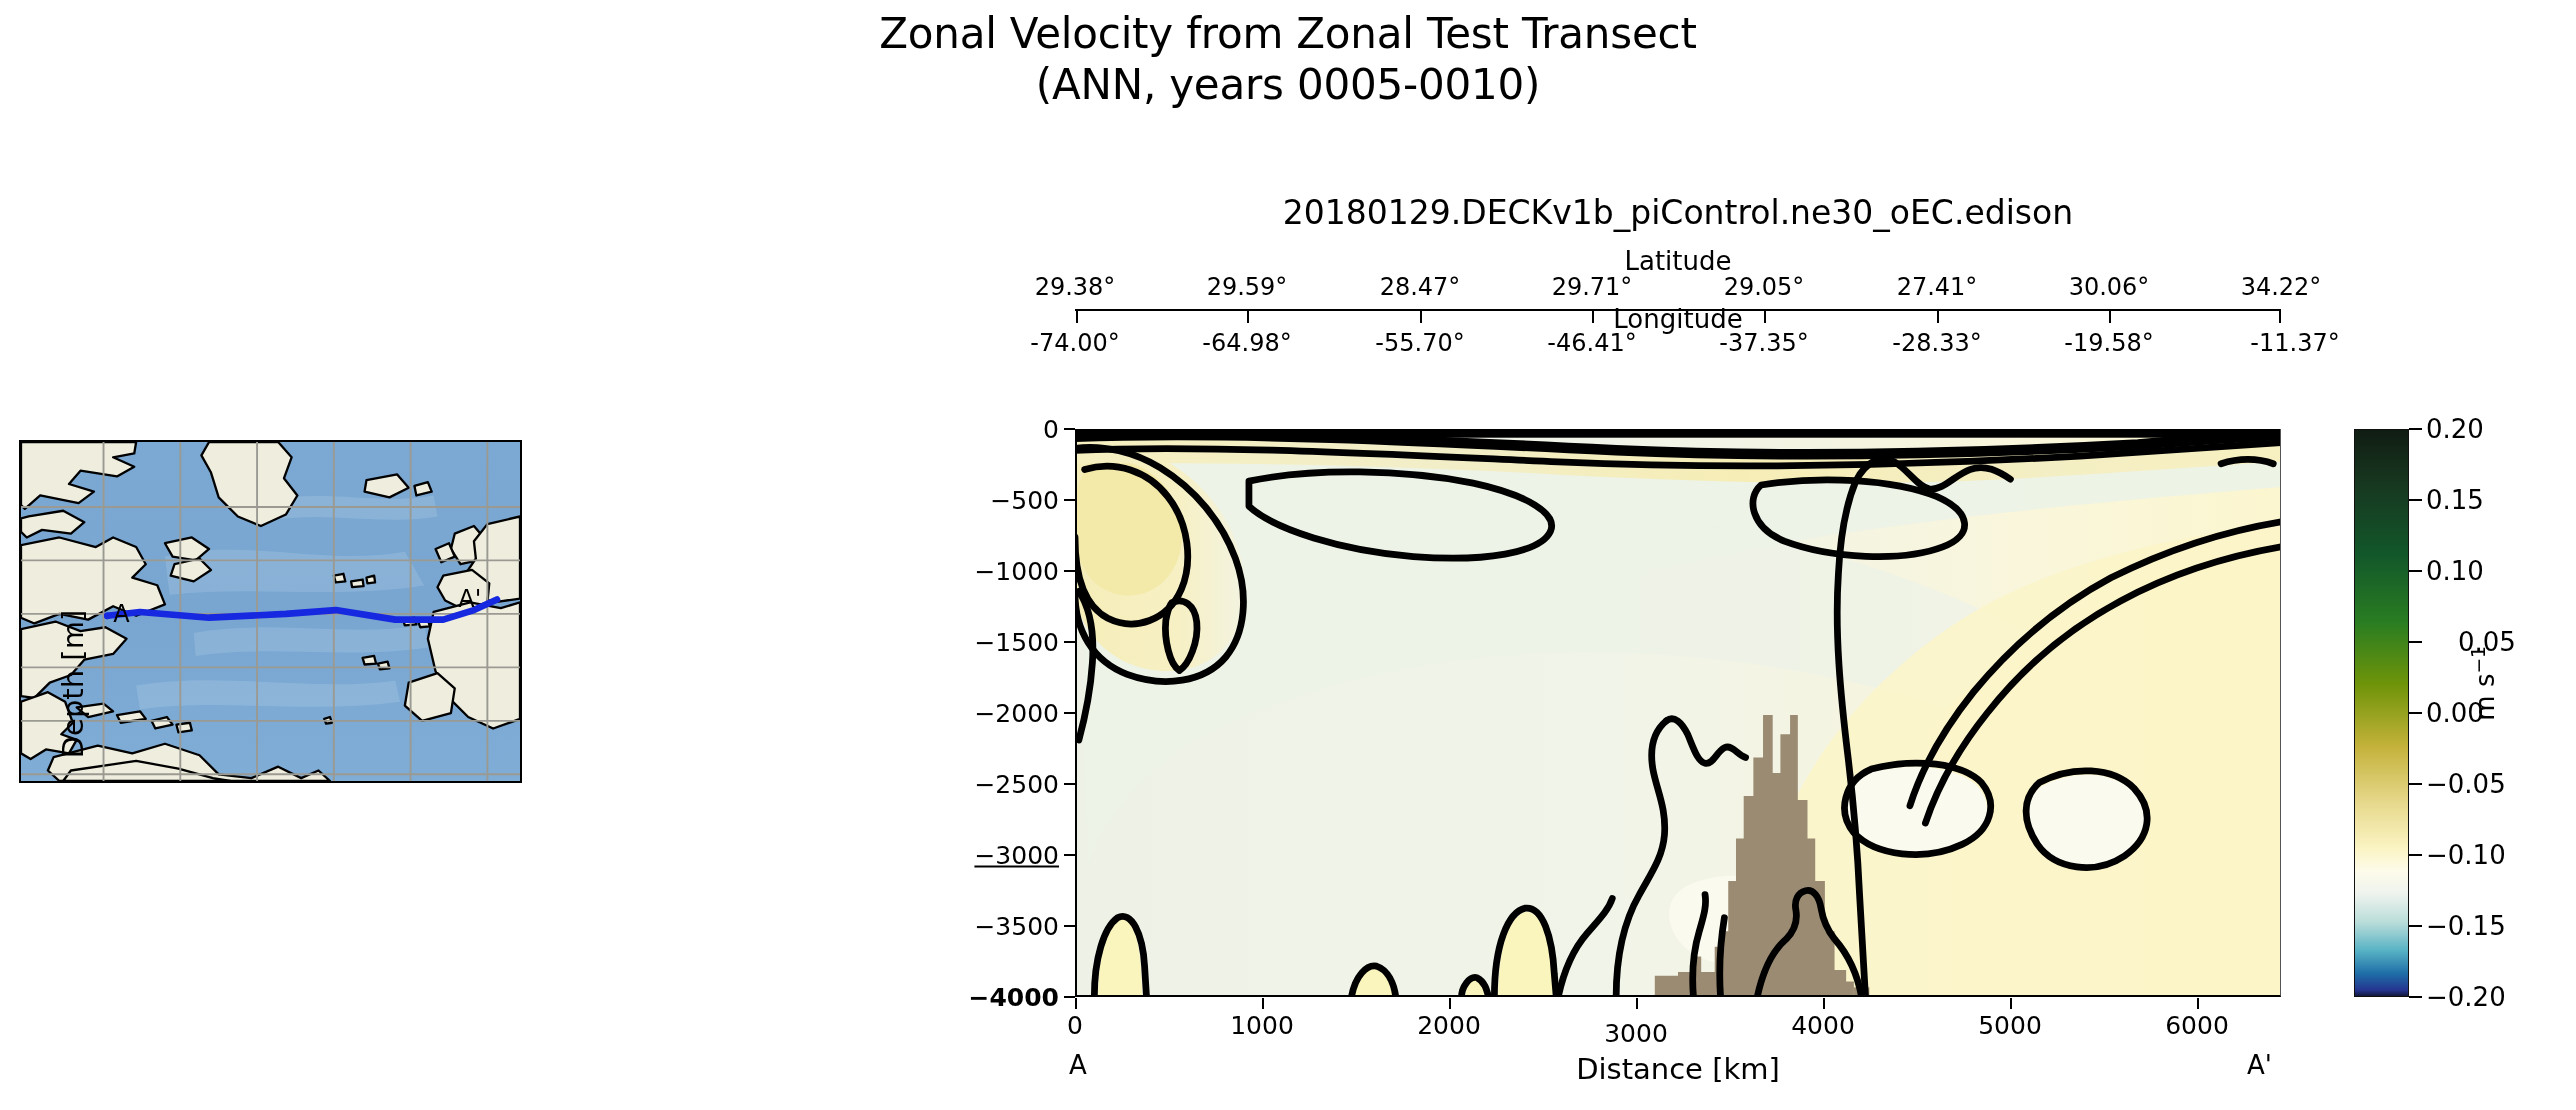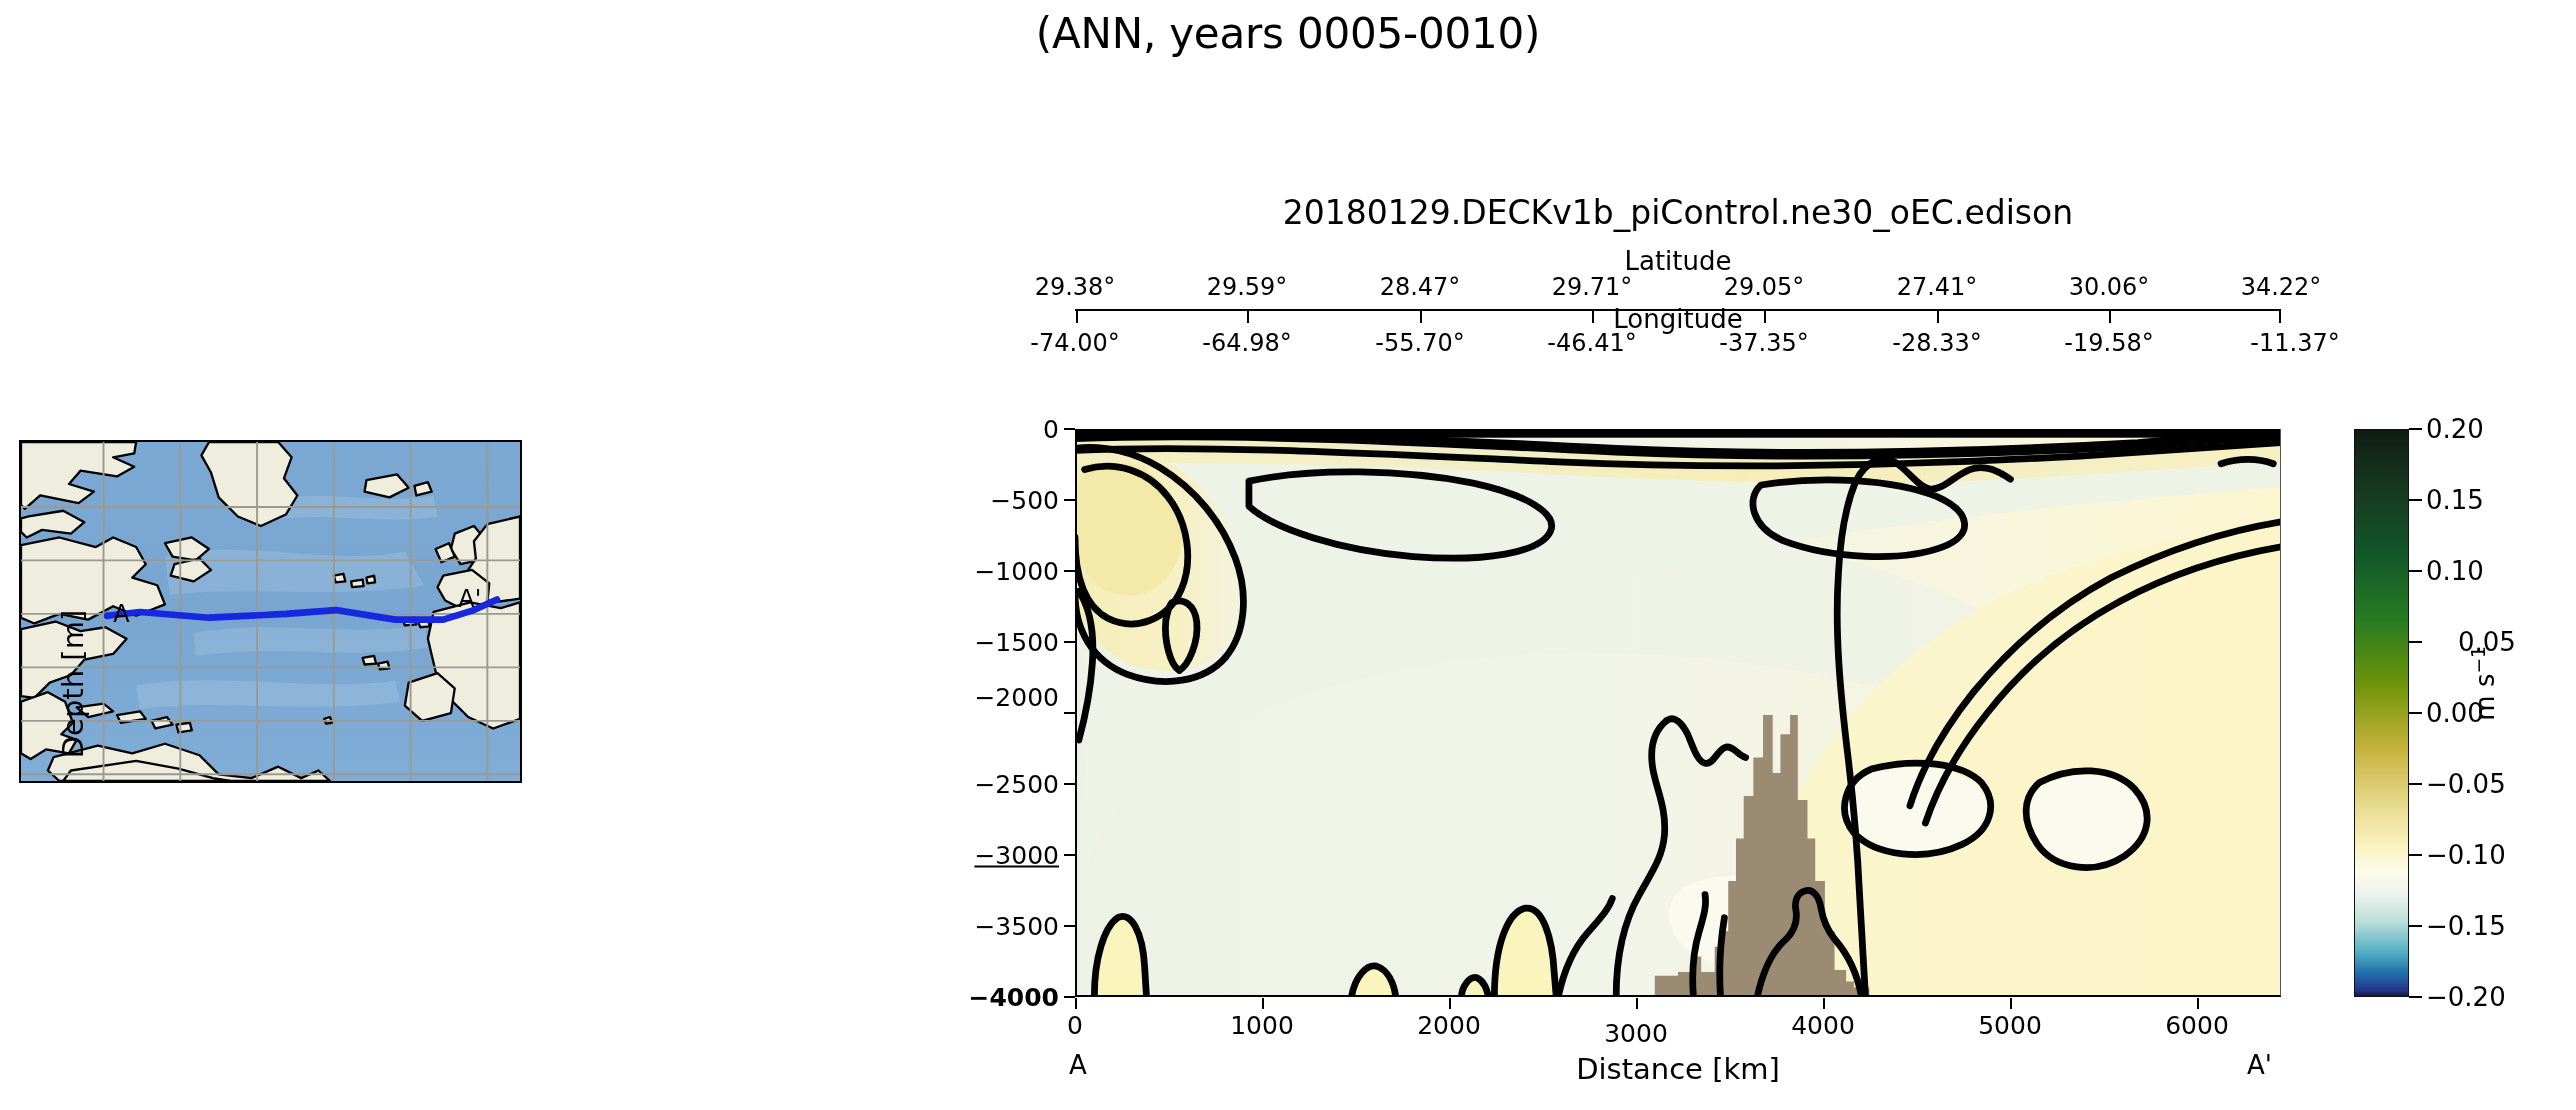--- a/index.html
+++ b/index.html
@@ -140,20 +140,21 @@
     left:2339px;top:667px;width:290px;text-align:center;
     font-size:26px;transform:rotate(-90deg);transform-origin:center center;
     color:#000;
   }
   #cbar-label sup{font-size:0.72em;vertical-align:super;}
 </style>
 </head>
 <body>
 
 <div class="abs" id="fig-title">
+  <span>Zonal Velocity from Zonal Test Transect</span>
   <span class="l2">(ANN, years 0005-0010)</span>
 </div>
 
 <div class="abs" id="map-panel">
   <svg id="map-svg" viewBox="0 0 520 355" preserveAspectRatio="none">
     <defs>
       <linearGradient id="oceanShade" x1="0" y1="0" x2="0" y2="1">
         <stop offset="0%" stop-color="#7ba9d3"></stop>
         <stop offset="50%" stop-color="#78a6d1"></stop>
         <stop offset="100%" stop-color="#7fadd6"></stop>
@@ -429,21 +430,21 @@
     <rect x="0" y="0" width="1248" height="9" fill="#000000"></rect>
   </svg>
 </div>
 <div class="abs" id="plot-frame"></div>
 
 <div class="abs" id="y-ticklabels">
     <span style="top: 0px;">0</span>
     <span style="top: 71px;">−500</span>
     <span style="top: 142px;">−1000</span>
     <span style="top: 213px;">−1500</span>
-    <span style="top: 268px;">−2000</span>
+    <span style="top: 284px;">−2000</span>
     <span style="top: 355px;">−2500</span>
     <span style="top: 426px; text-decoration: underline;">−3000</span>
     <span style="top: 497px;">−3500</span>
     <span style="top: 568px; font-weight: bold;">−4000</span>
   </div>
 <div class="abs" id="y-ticks">
     <i style="top: 0px;"></i>
     <i style="top: 71px;"></i>
     <i style="top: 142px;"></i>
     <i style="top: 213px;"></i>

